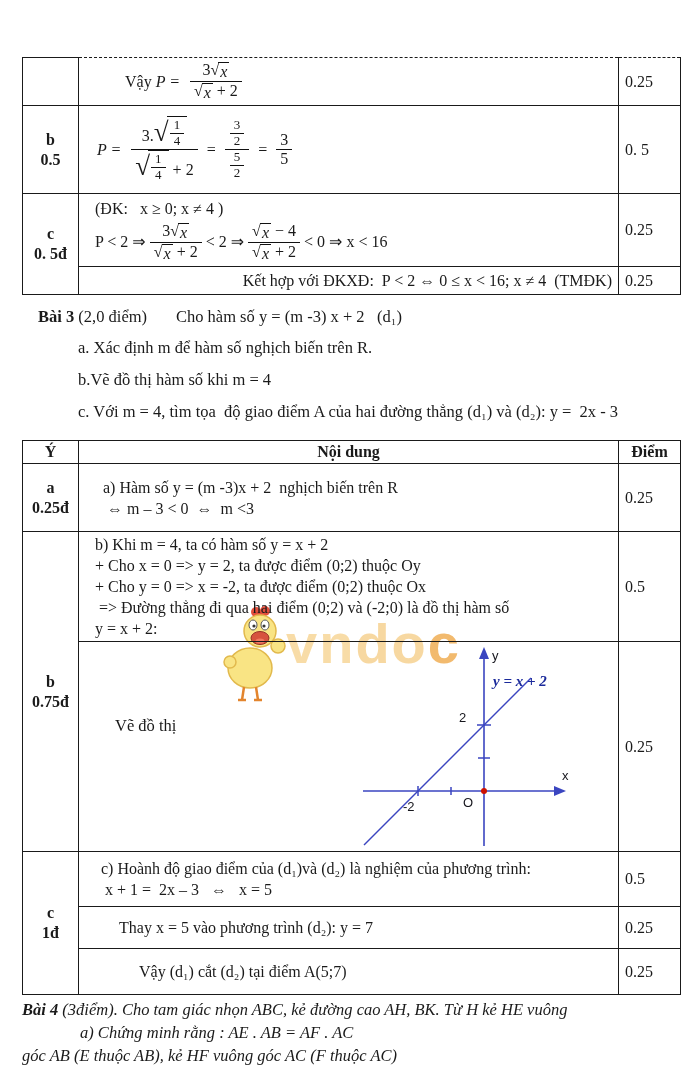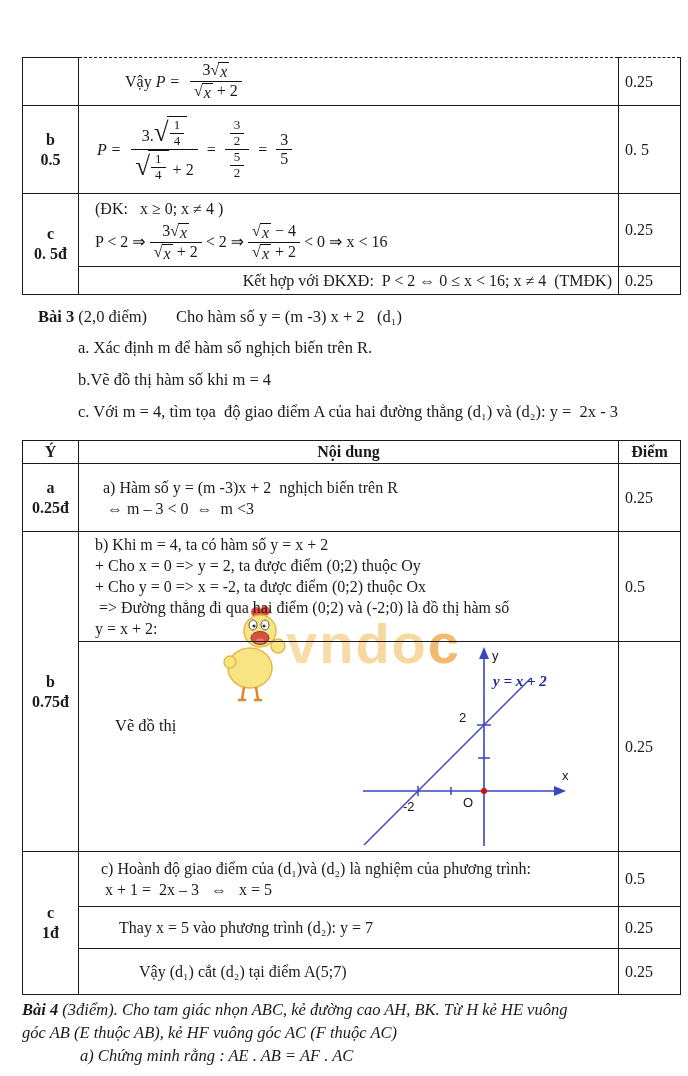--- a/index.html
+++ b/index.html
@@ -284,17 +284,17 @@
     </tr>
     <tr style="height:46px">
       <td style="padding-left:60px" data-bind="table2.rowc.sub3">Vậy (d₁) cắt (d₂) tại điểm A(5;7)</td>
       <td class="score" data-bind="table2.rowc.score3">0.25</td>
     </tr>
   </tbody>
     </table>
 
   <div class="bai4">
     <div class="ln"><span class="blbl" data-bind="bai4.label">Bài 4</span><span data-bind="bai4.rest"> (3điểm). Cho tam giác nhọn ABC, kẻ đường cao AH, BK. Từ H kẻ HE vuông</span></div>
+    <div class="ln indent" data-bind="bai4.line3">a) Chứng minh rằng : AE . AB = AF . AC</div>
     <div class="ln" data-bind="bai4.line2">góc AB (E thuộc AB), kẻ HF vuông góc AC (F thuộc AC)</div>
-    <div class="ln indent" data-bind="bai4.line3">a) Chứng minh rằng : AE . AB = AF . AC</div>
   </div>
 
 </div>
 
 </body></html>

